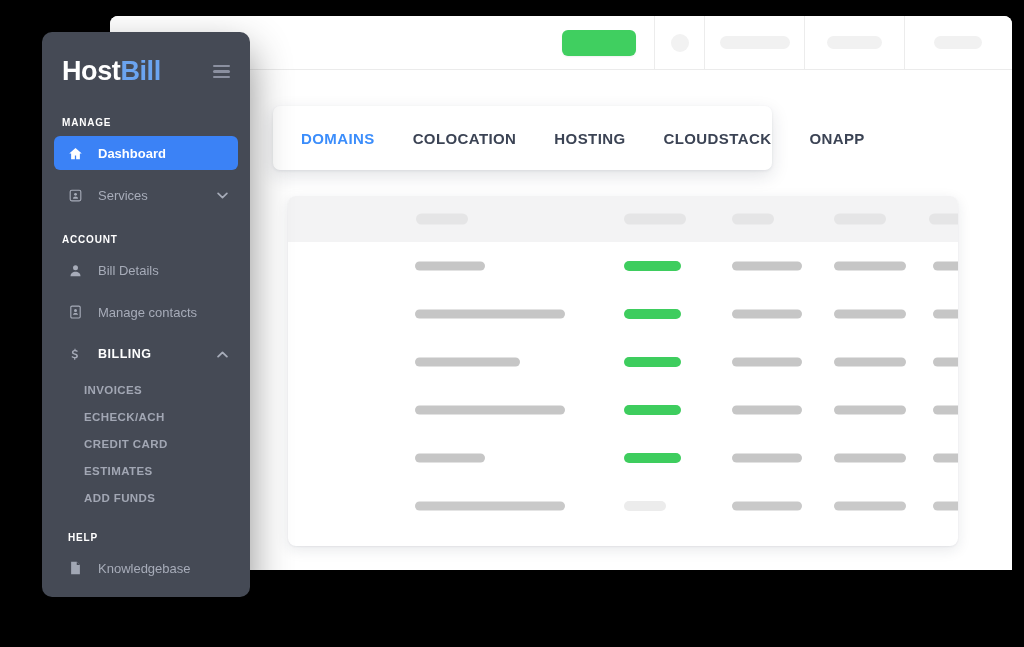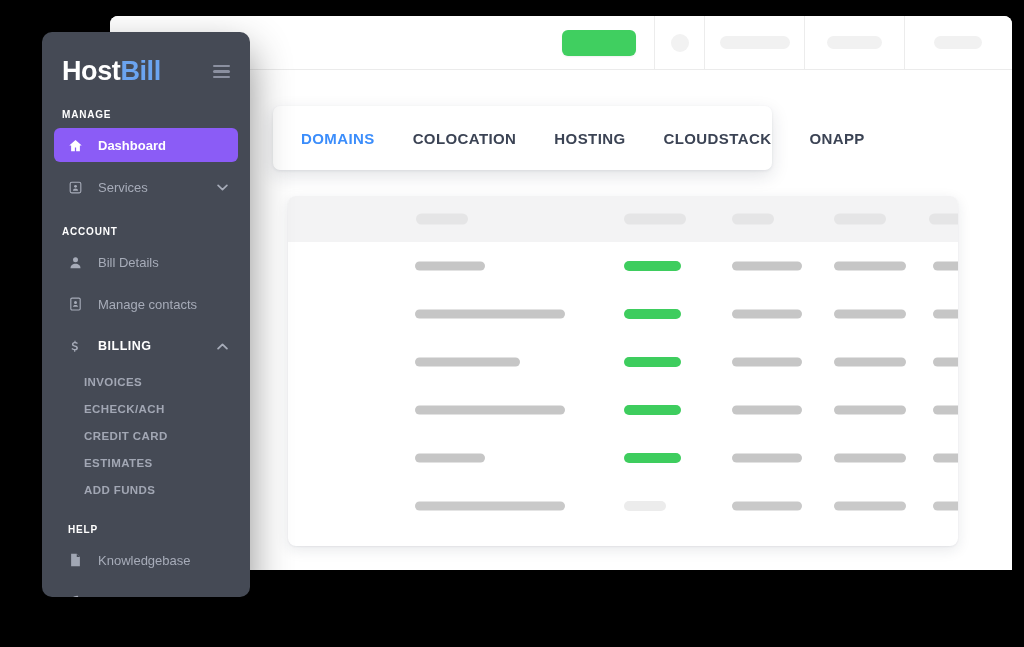--- a/index.html
+++ b/index.html
@@ -143,36 +143,36 @@
   .brand .host { color: #ffffff; }
   .brand .bill { color: #6ba4f0; }
   .hamburger { display: flex; flex-direction: column; gap: 3px; cursor: pointer; padding: 4px 0; }
   .hamburger span { display: block; width: 17px; height: 2.5px; background: #8b90a0; border-radius: 2px; }
 
   .sec-label {
     color: #ffffff;
     font-size: 10px; font-weight: bold; letter-spacing: 0.8px;
     padding: 0 0 0 20px;
   }
-  .sec-manage { margin-top: 24px; }
+  .sec-manage { margin-top: 32px; }
   .sec-account { margin-top: 22px; }
   .sec-help { margin-top: 20px; padding-left: 26px; }
 
   .nav-item {
     display: flex; align-items: center;
     height: 34px;
     margin: 8px 12px 0 12px;
     padding: 0 10px;
     border-radius: 6px;
     color: #a7acb9;
     font-size: 13px;
     cursor: pointer;
     position: relative;
   }
-  .nav-item.active { background: #8b5cf6; color: #ffffff; font-weight: bold; }
+  .nav-item.active { background: #3b82f6; color: #ffffff; font-weight: bold; }
   .nav-item .ico {
     width: 22px; height: 18px;
     display: flex; align-items: center; justify-content: center;
     margin-right: 12px;
     flex: 0 0 22px;
   }
   .nav-item .lbl { flex: 1; white-space: nowrap; }
   .nav-item .chev {
     width: 12px; height: 12px;
     display: flex; align-items: center; justify-content: center;

